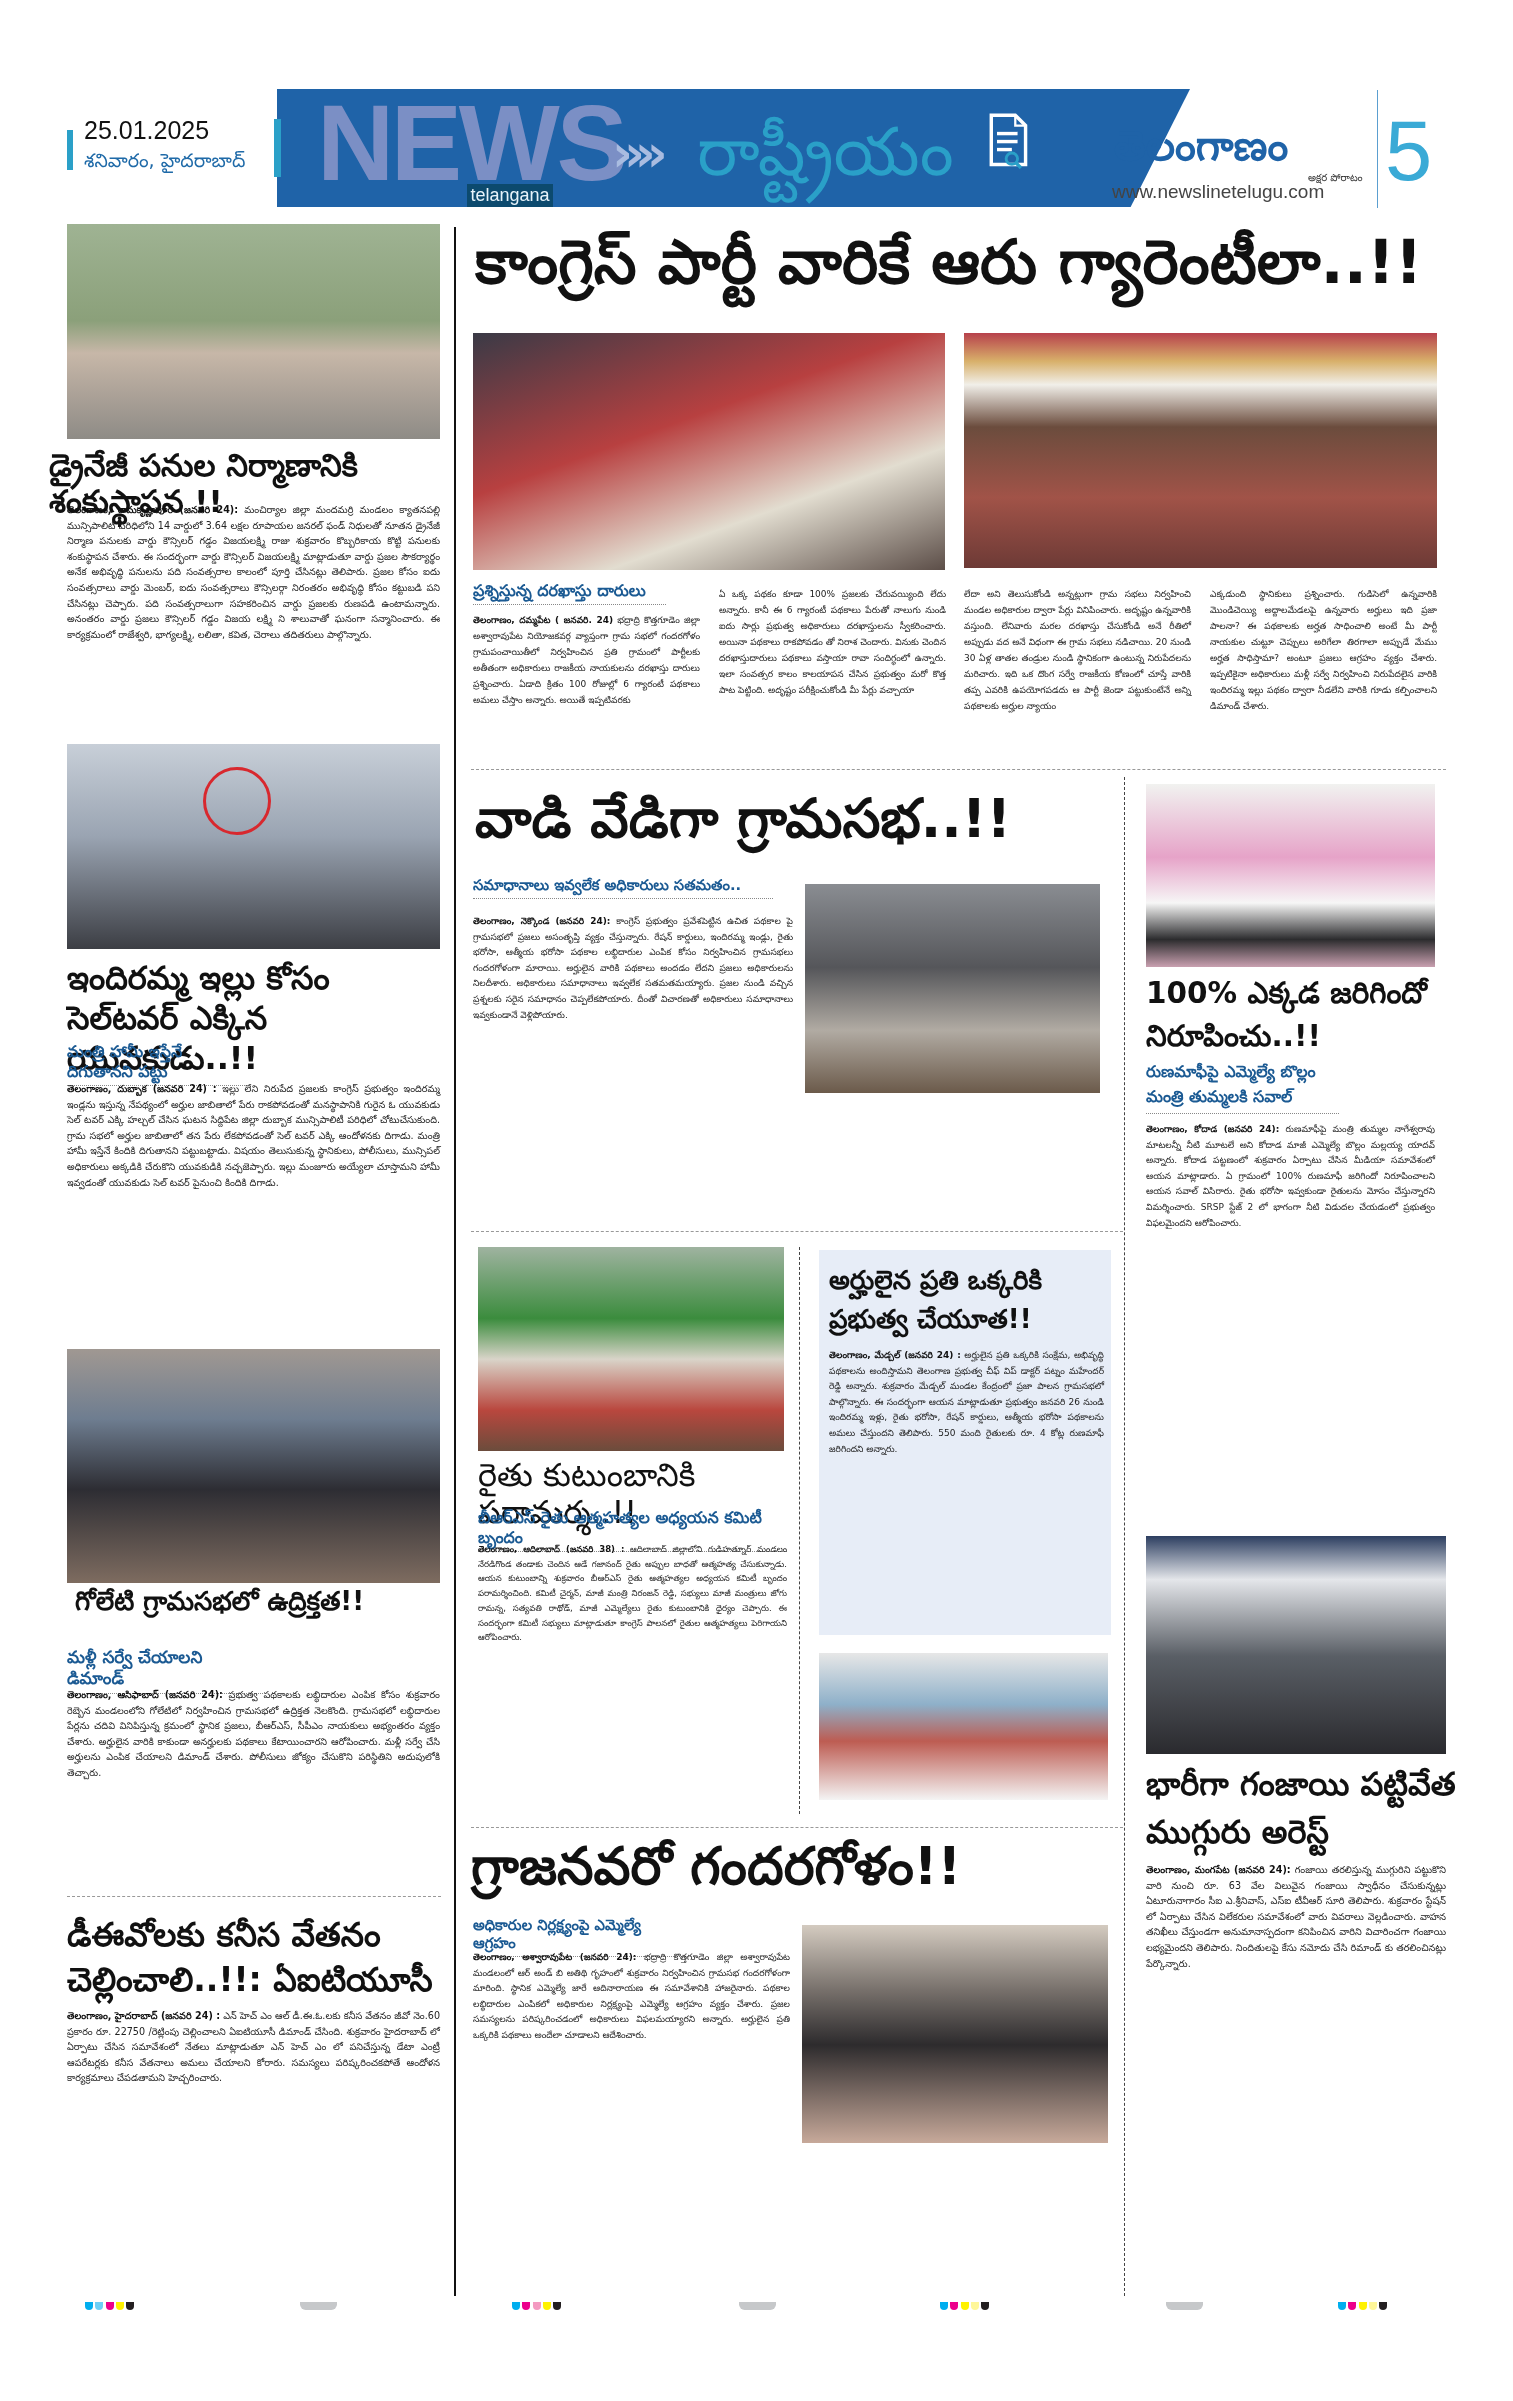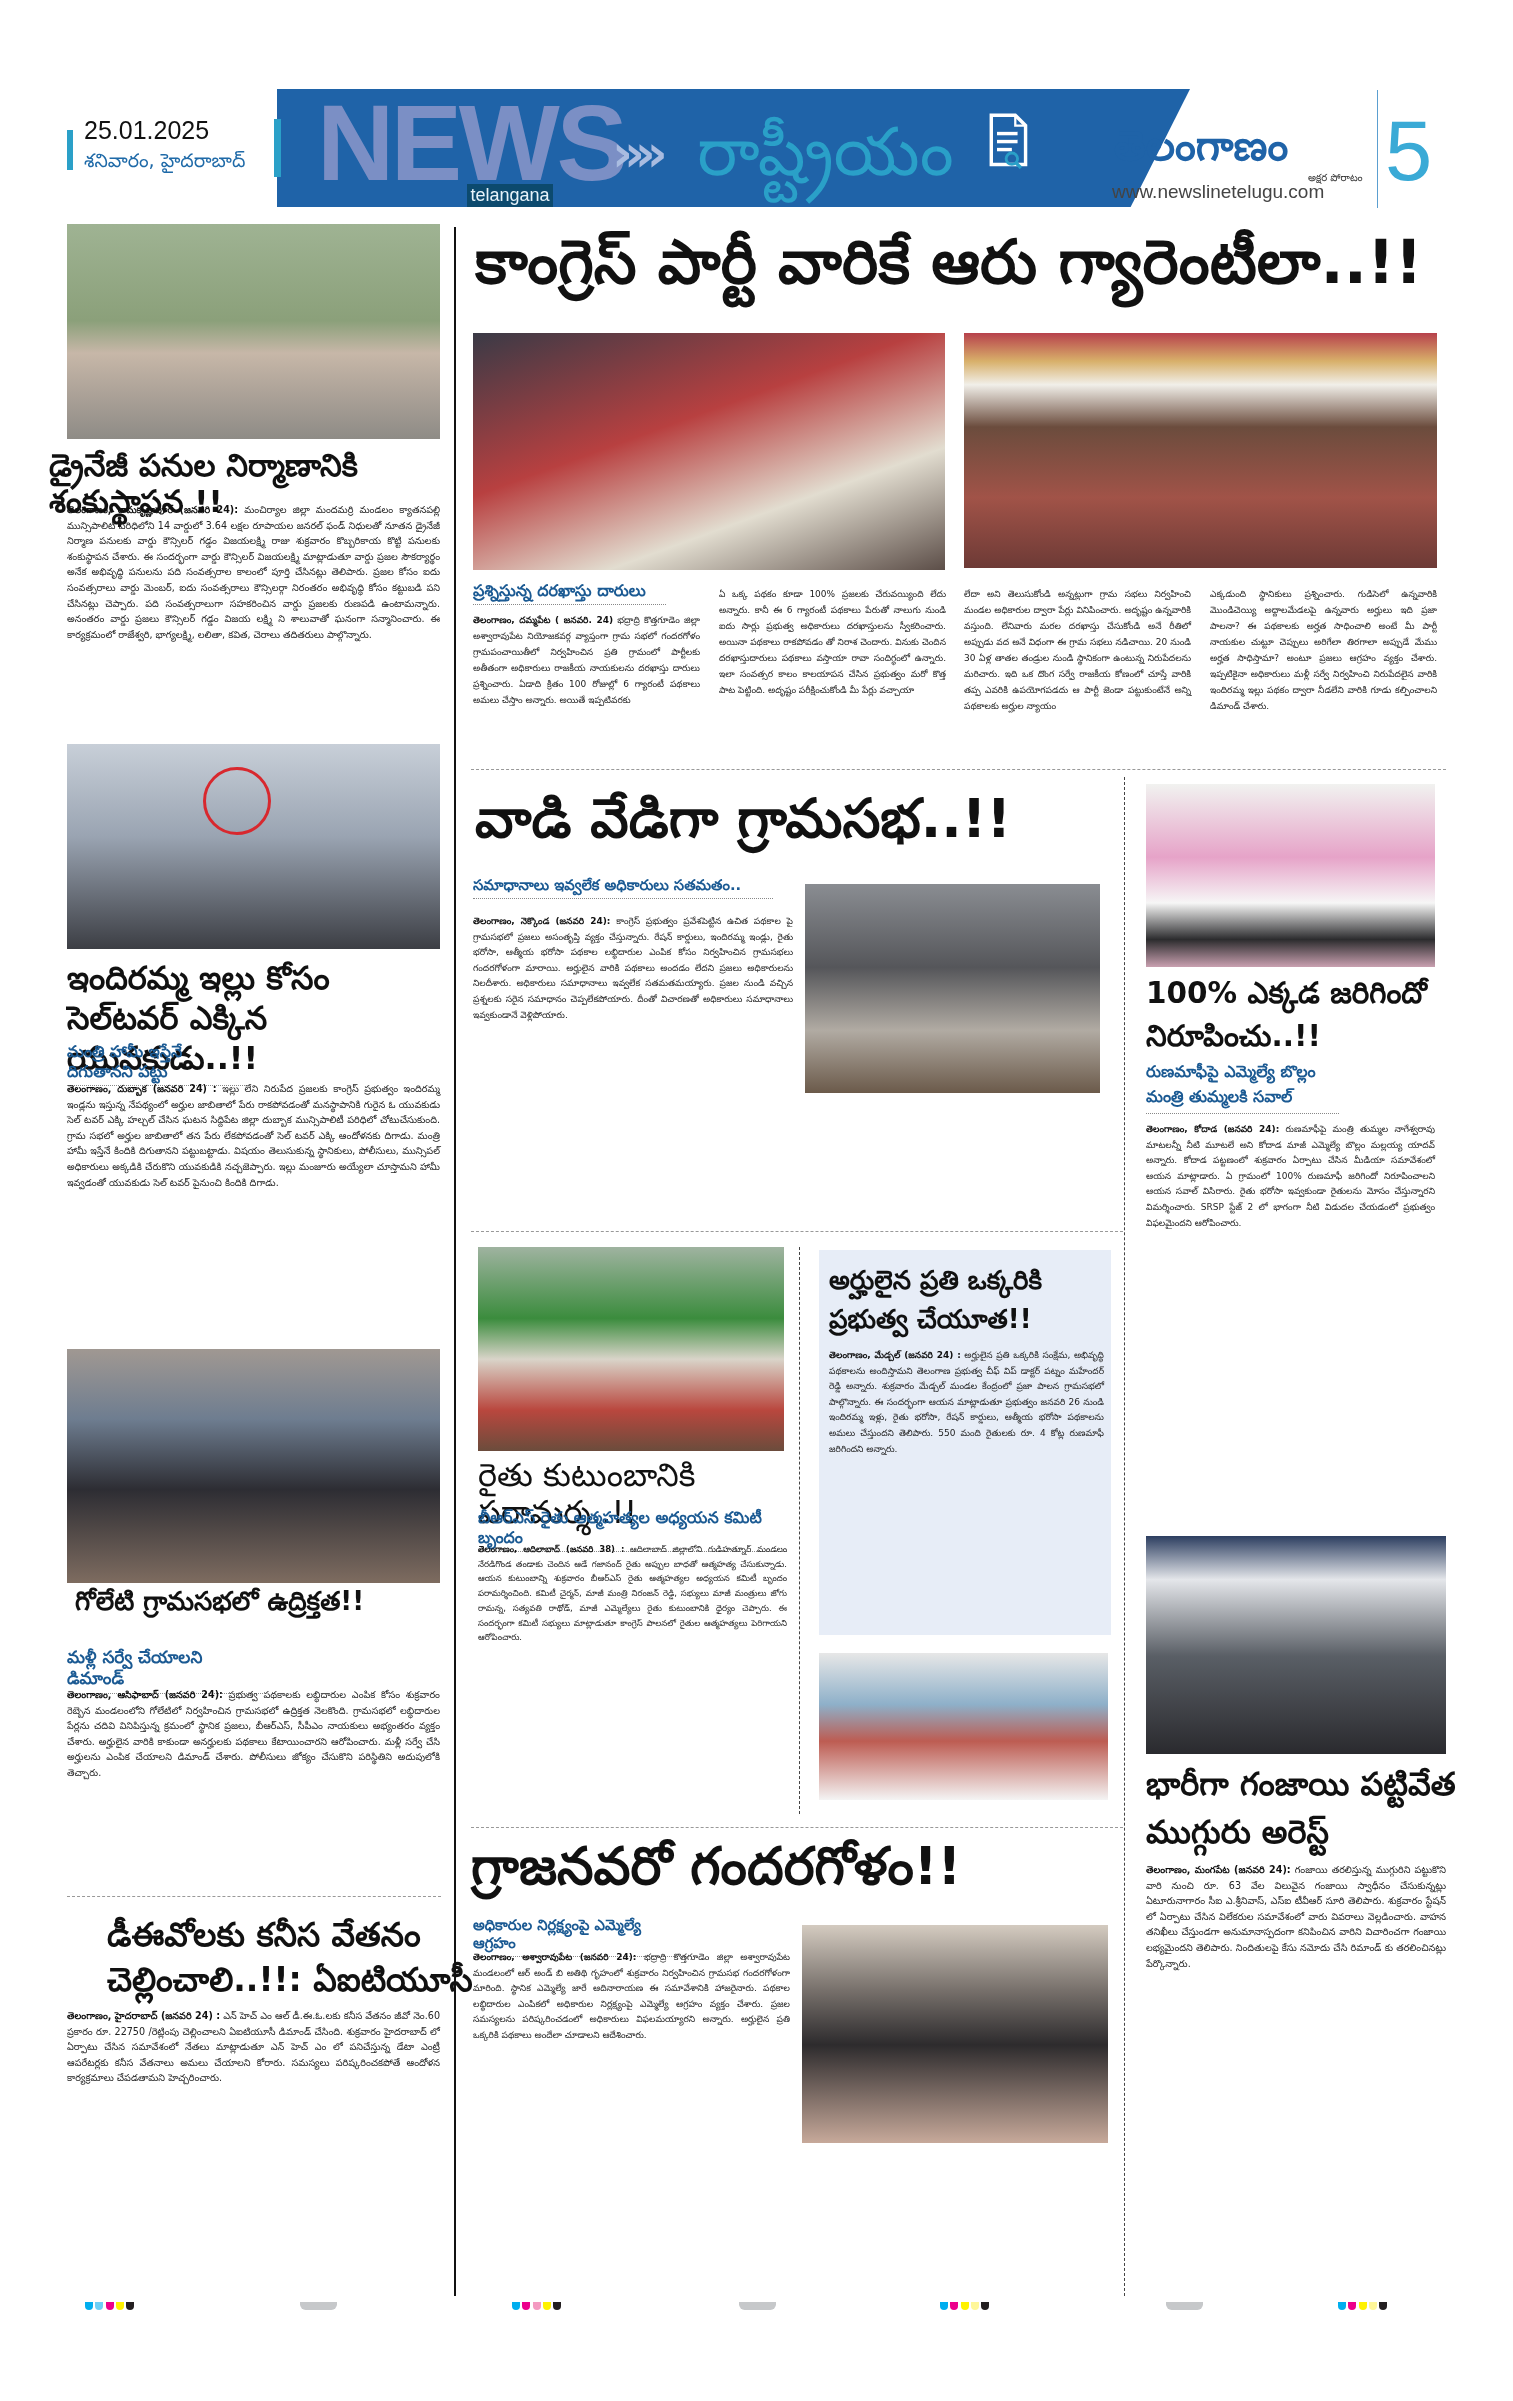--- a/index.html
+++ b/index.html
@@ -183,21 +183,21 @@
 <article>
   <div class="photo ph-10" style="left:1146px;top:1536px;width:300px;height:218px;"></div>
   <div class="hl" style="left:1146px;top:1760px;width:317px;font-size:32px;line-height:1.5;">భారీగా గంజాయి పట్టివేత ముగ్గురు అరెస్ట్</div>
   <div class="body" style="left:1146px;top:1862px;width:300px;font-size:9.6px;">
     <b>తెలంగాణం, మంగపేట (జనవరి 24):</b>
     <span>గంజాయి తరలిస్తున్న ముగ్గురిని పట్టుకొని వారి నుంచి రూ. 63 వేల విలువైన గంజాయి స్వాధీనం చేసుకున్నట్లు ఏటూరునాగారం సీఐ ఎ.శ్రీనివాస్, ఎస్ఐ టీవీఆర్ సూరి తెలిపారు. శుక్రవారం స్టేషన్ లో ఏర్పాటు చేసిన విలేకరుల సమావేశంలో వారు వివరాలు వెల్లడించారు. వాహన తనిఖీలు చేస్తుండగా అనుమానాస్పదంగా కనిపించిన వారిని విచారించగా గంజాయి లభ్యమైందని తెలిపారు. నిందితులపై కేసు నమోదు చేసి రిమాండ్ కు తరలించినట్లు పేర్కొన్నారు.</span>
   </div>
 </article>
 
 <article>
-  <div class="hl" style="left:67px;top:1913px;width:374px;font-size:33px;line-height:1.35;margin-left:40px;">డీఈవోలకు కనీస వేతనం చెల్లించాలి..!!: ఏఐటియూసీ</div>
+  <div class="hl" style="left:67px;top:1913px;width:374px;font-size:33px;line-height:1.35;">డీఈవోలకు కనీస వేతనం చెల్లించాలి..!!: ఏఐటియూసీ</div>
   <div class="body" style="left:67px;top:1996px;width:373px;margin-top:12px;">
     <b>తెలంగాణం, హైదరాబాద్ (జనవరి 24) :</b>
     <span>ఎన్ హెచ్ ఎం ఆల్ డీ.ఈ.ఓ.లకు కనీస వేతనం జీవో నెం.60 ప్రకారం రూ. 22750 /రెట్లింపు చెల్లించాలని ఏఐటియూసీ డిమాండ్ చేసింది. శుక్రవారం హైదరాబాద్ లో ఏర్పాటు చేసిన సమావేశంలో నేతలు మాట్లాడుతూ ఎన్ హెచ్ ఎం లో పనిచేస్తున్న డేటా ఎంట్రీ ఆపరేటర్లకు కనీస వేతనాలు అమలు చేయాలని కోరారు. సమస్యలు పరిష్కరించకపోతే ఆందోళన కార్యక్రమాలు చేపడతామని హెచ్చరించారు.</span>
   </div>
 </article>
 
 <article>
   <div class="hl" style="left:471px;top:1837px;width:652px;font-size:52px;">గ్రాజనవరో గందరగోళం!!</div>
   <div class="sub" style="left:473px;top:1916px;width:215px;font-size:14.7px;">అధికారుల నిర్లక్ష్యంపై ఎమ్మెల్యే ఆగ్రహం</div>
   <div class="photo ph-11" style="left:802px;top:1925px;width:306px;height:218px;"></div>

